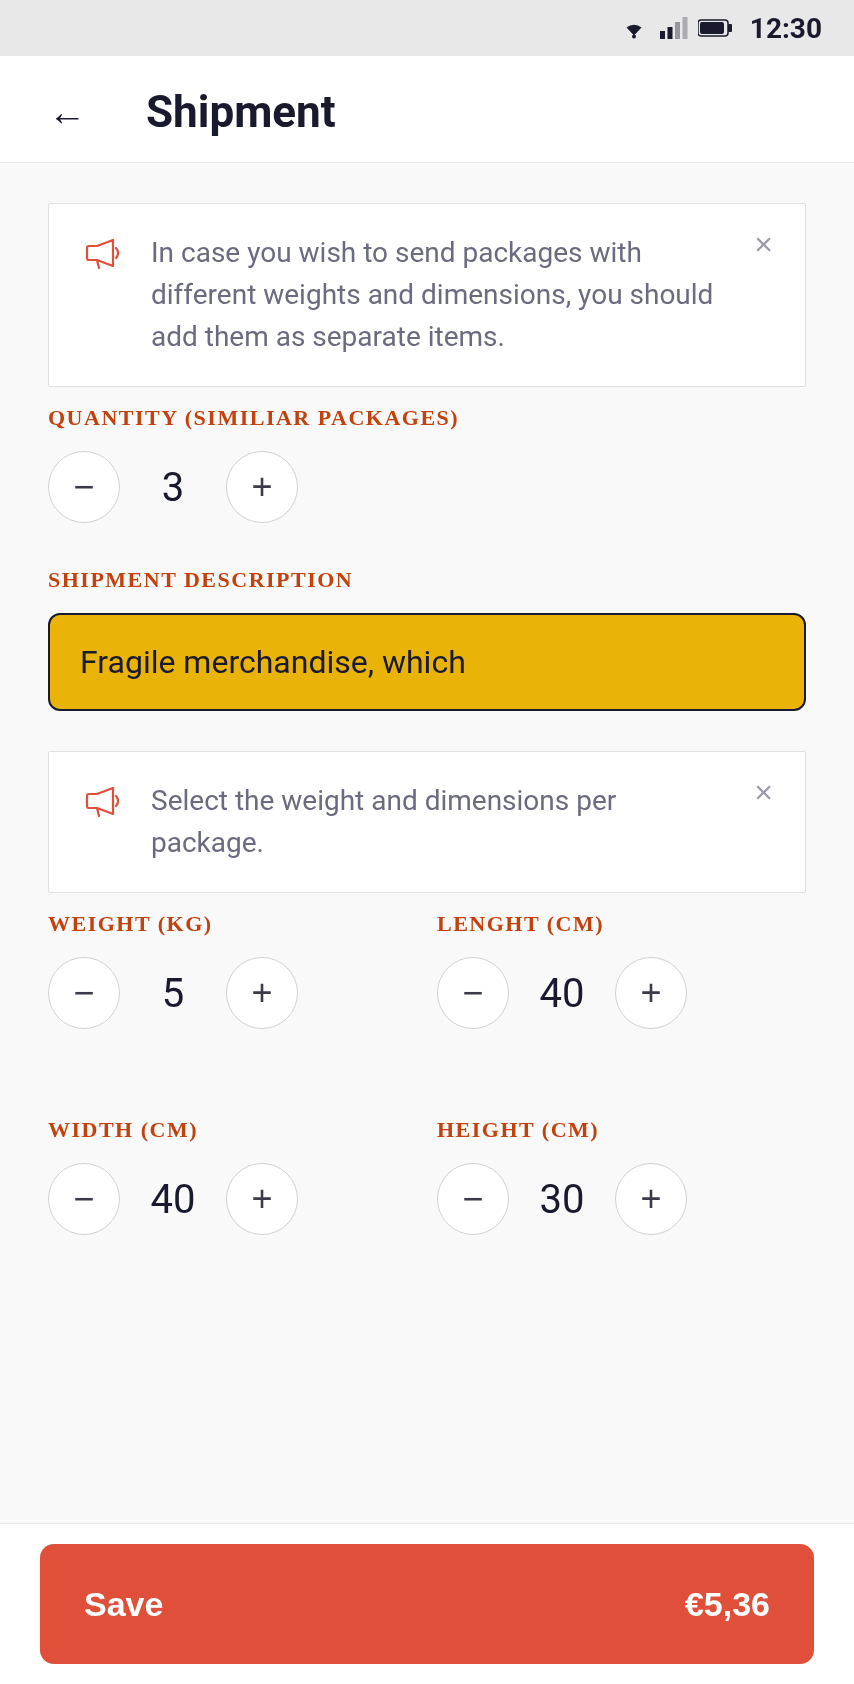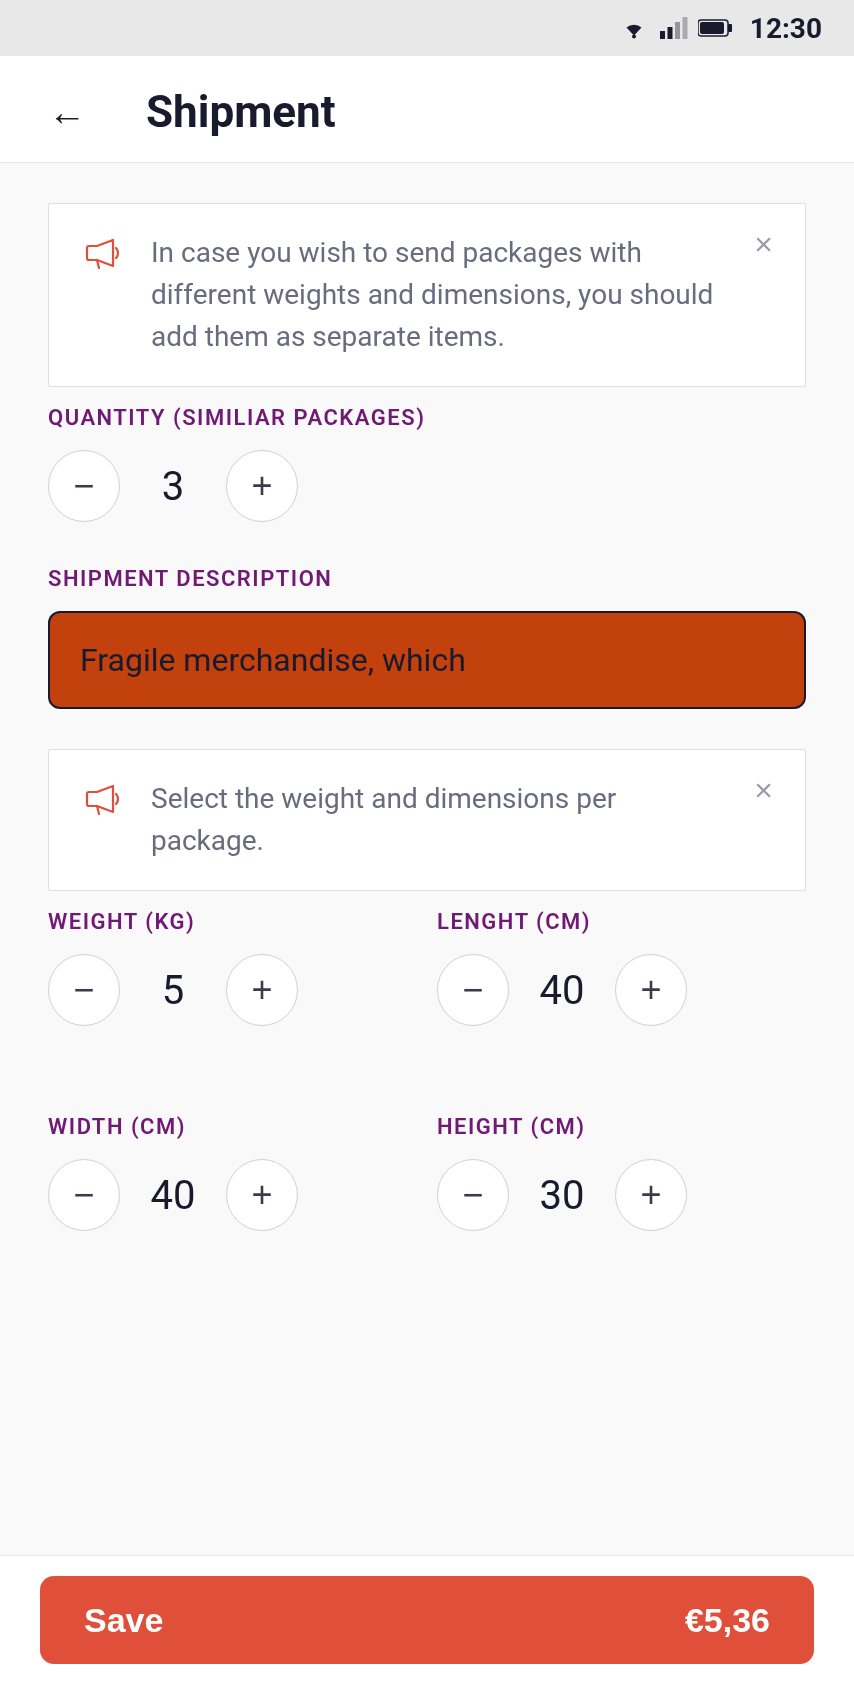--- a/index.html
+++ b/index.html
@@ -119,24 +119,25 @@
       padding: 0;
       line-height: 1;
       flex-shrink: 0;
       margin-top: -4px;
     }
 
     
     .section-label {
       font-size: 22px;
       font-weight: 600;
-      color: #701a75;
+      color: #c2410c;
       letter-spacing: 1.5px;
       text-transform: uppercase;
       margin-bottom: 20px;
+      font-family: Liberation Serif, serif;
     }
 
     
     .stepper-row {
       display: flex;
       align-items: center;
       gap: 28px;
       margin-bottom: 44px;
     }
 
@@ -165,21 +166,21 @@
 
     
     .description-input {
       width: 100%;
       border: 2.5px solid #1a1a2e;
       border-radius: 12px;
       padding: 28px 30px;
       font-size: 32px;
       color: #1a1a2e;
       outline: none;
-      background: #c2410c;
+      background: #eab308;
       margin-bottom: 40px;
       font-family: inherit;
     }
 
     
     .two-col-grid {
       display: grid;
       grid-template-columns: 1fr 1fr;
       gap: 0 20px;
     }
@@ -192,21 +193,21 @@
     .save-bar {
       width: 100%;
       padding: 20px 40px;
       background: #ffffff;
       border-top: 1.5px solid #e8e8e8;
       flex-shrink: 0;
     }
 
     .save-button {
       width: 100%;
-      height: 88px;
+      height: 120px;
       background: #e04f3a;
       border: none;
       border-radius: 14px;
       display: flex;
       align-items: center;
       justify-content: space-between;
       padding: 0 44px;
       cursor: pointer;
     }
 

